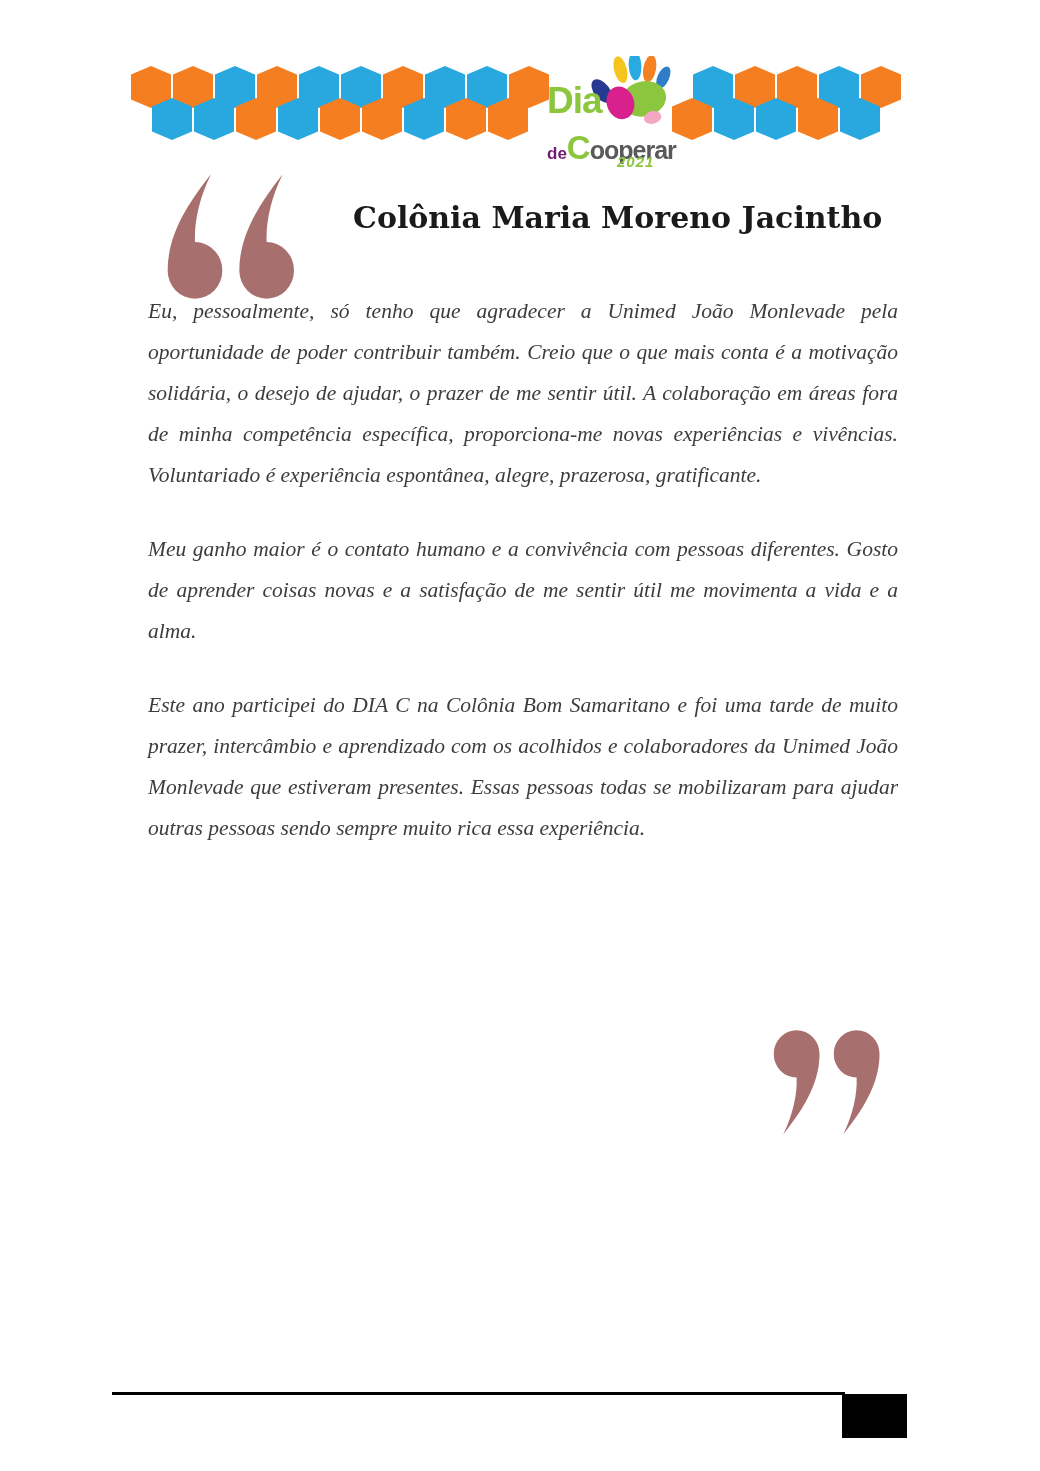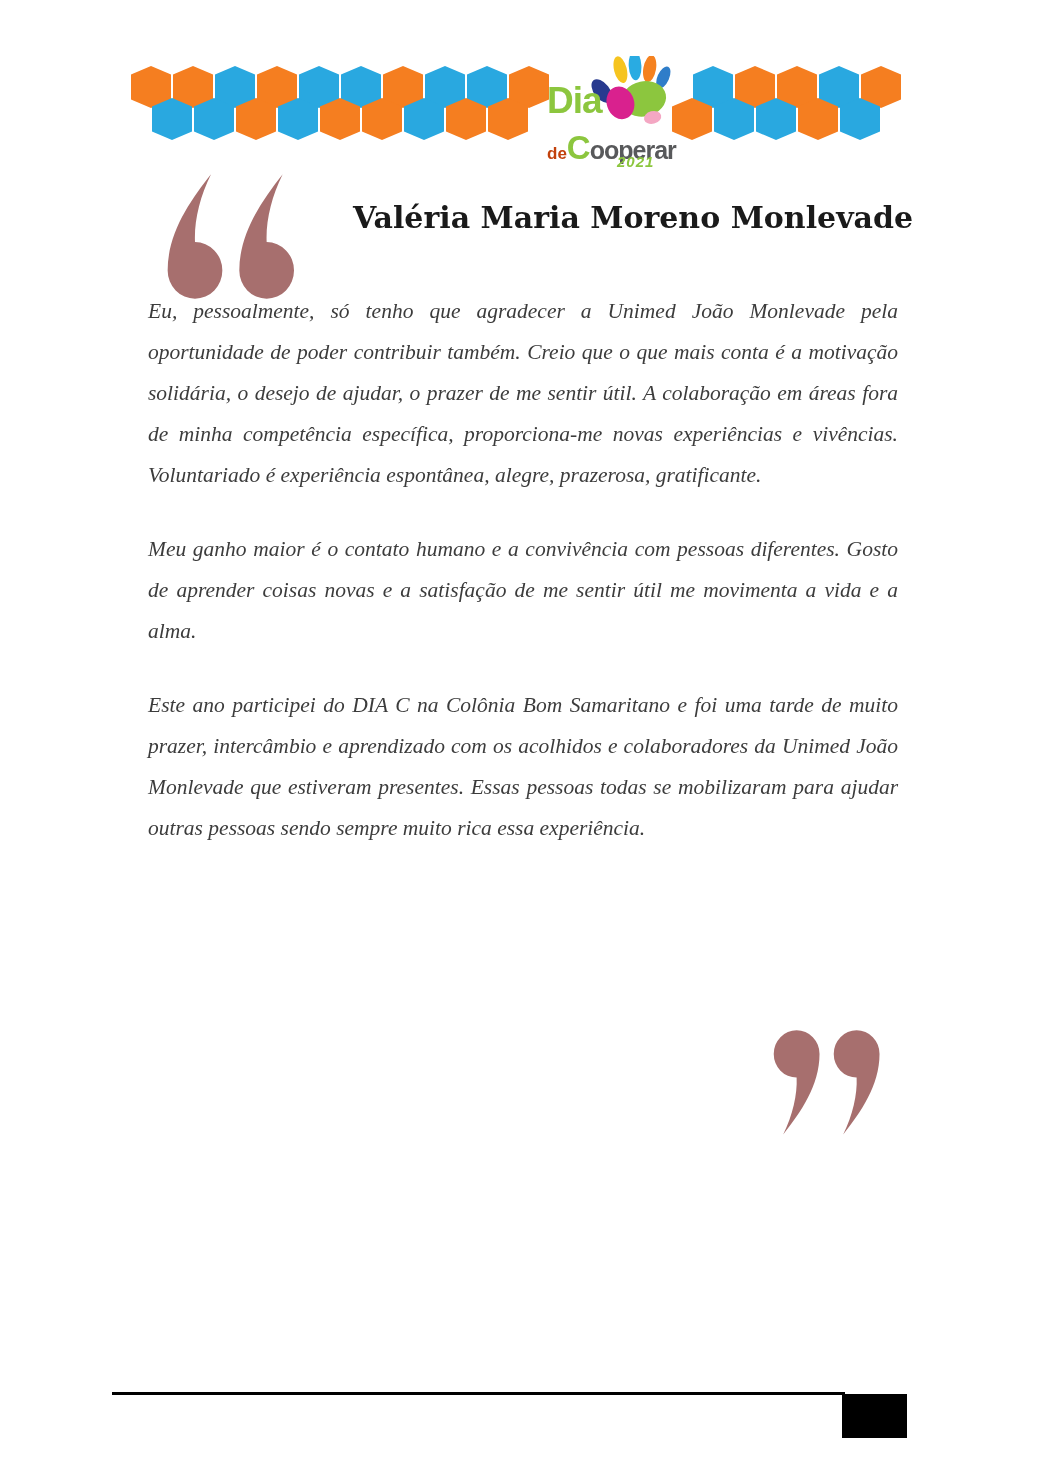--- a/index.html
+++ b/index.html
@@ -117,35 +117,35 @@
       <ellipse cx="33" cy="14" rx="6.5" ry="14" transform="rotate(-14 33 14)" fill="#F6C41F"></ellipse>
       <ellipse cx="48" cy="10" rx="6.5" ry="15" transform="rotate(-3 48 10)" fill="#29ABE2"></ellipse>
       <ellipse cx="63" cy="13" rx="6.5" ry="14" transform="rotate(10 63 13)" fill="#F58220"></ellipse>
       <ellipse cx="77" cy="22" rx="6" ry="12" transform="rotate(24 77 22)" fill="#2F7DC9"></ellipse>
       <ellipse cx="57" cy="44" rx="23" ry="18" transform="rotate(-12 57 44)" fill="#8CC63E"></ellipse>
       <ellipse cx="33" cy="48" rx="14" ry="17" transform="rotate(-18 33 48)" fill="#D9218E"></ellipse>
       <ellipse cx="66" cy="63" rx="9" ry="6.5" transform="rotate(-15 66 63)" fill="#F4A7C3"></ellipse>
     </svg>
     <div class="logo-dia" style="color: rgb(140, 198, 62);">Dia</div>
     <div class="logo-line2">
-      <span class="logo-de" style="color: #c2410c;">de</span>
+      <span class="logo-de" style="color: #701a75;">de</span>
         <span class="logo-c" style="color: rgb(140, 198, 62);">C</span>
         <span class="logo-rest" style="color: rgb(88, 89, 91);">ooperar</span>
     </div>
     <div class="logo-year" style="color: rgb(140, 198, 62);">2021</div>
   </div>
 
   <div class="qmark qmark-open" style="color: rgb(167, 111, 110);">
     <svg viewBox="0 0 140 152">
       <path id="comma" fill="currentColor" d="M 52 2 C 30 30, 6 64, 6 104 A 29 30 0 1 0 35 74 C 34 52, 40 26, 52 2 Z"></path>
       <use href="#comma" x="76"></use>
     </svg>
   </div>
 
-  <div class="author">Valéria Maria Moreno Monlevade</div>
+  <div class="author">Colônia Maria Moreno Jacintho</div>
 
   <div class="quote-body" id="quote-body">
       <p>Eu, pessoalmente, só tenho que agradecer a Unimed João Monlevade pela oportunidade de poder contribuir também. Creio que o que mais conta é a motivação solidária, o desejo de ajudar, o prazer de me sentir útil. A colaboração em áreas fora de minha competência específica, proporciona-me novas experiências e vivências. Voluntariado é experiência espontânea, alegre, prazerosa, gratificante.</p>
       <p>Meu ganho maior é o contato humano e a convivência com pessoas diferentes. Gosto de aprender coisas novas e a satisfação de me sentir útil me movimenta a vida e a alma.</p>
       <p>Este ano participei do DIA C na Colônia Bom Samaritano e foi uma tarde de muito prazer, intercâmbio e aprendizado com os acolhidos e colaboradores da Unimed João Monlevade que estiveram presentes. Essas pessoas todas se mobilizaram para ajudar outras pessoas sendo sempre muito rica essa experiência.</p>
     </div>
 
   <div class="qmark qmark-close" style="color: rgb(167, 111, 110);">
     <svg viewBox="0 0 140 152">
       <g transform="rotate(180 70 76)">

